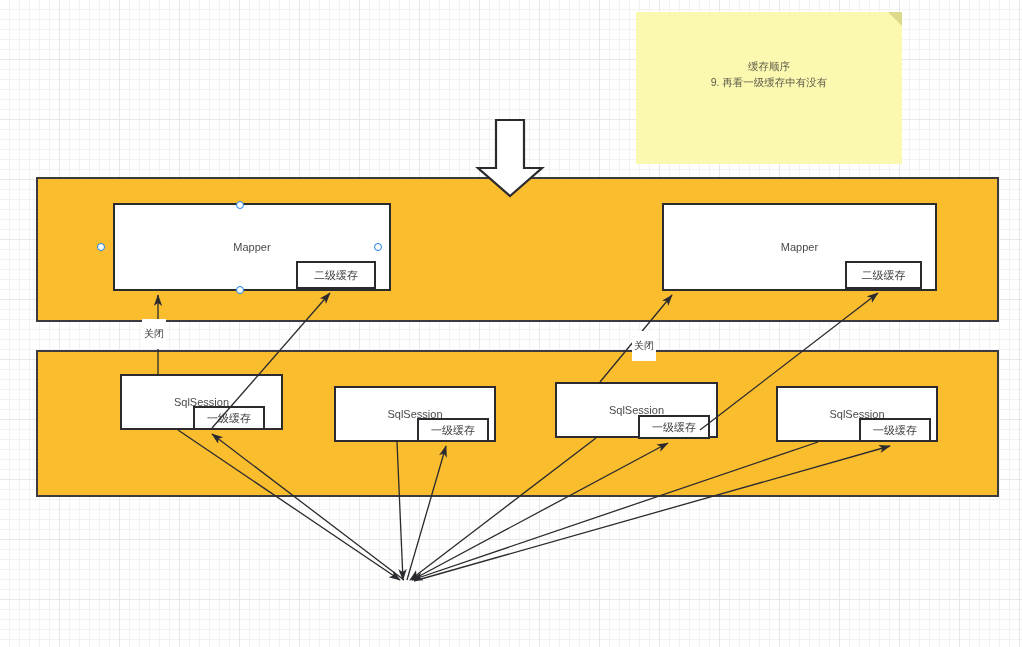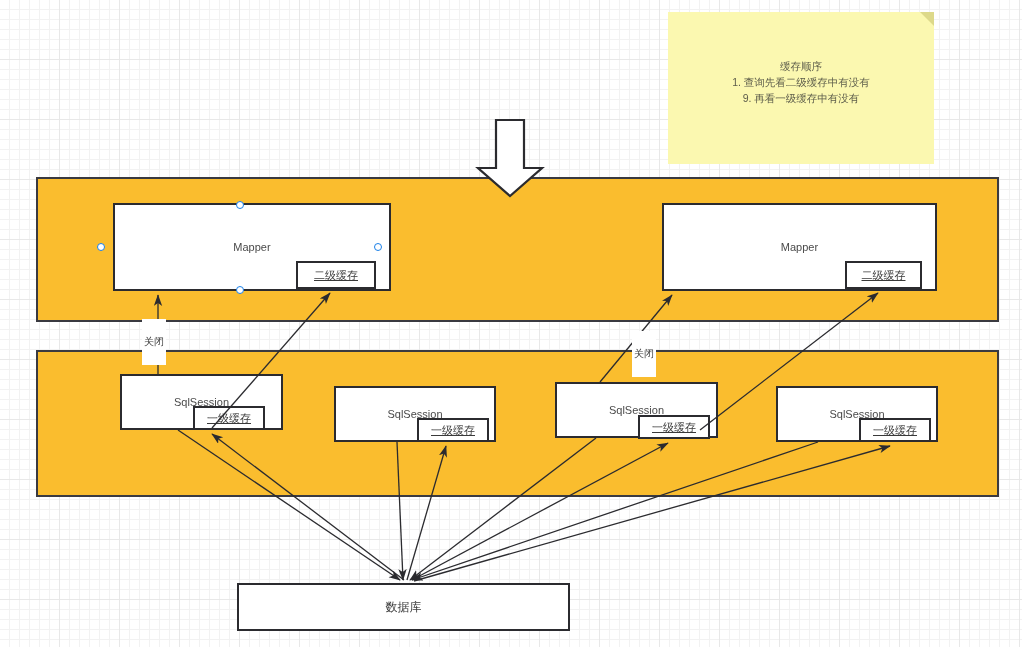--- a/index.html
+++ b/index.html
@@ -46,21 +46,20 @@
   .cachebox {
     position: absolute;
     background: #ffffff;
     border: 2px solid #2b2b2f;
     box-sizing: border-box;
     display: flex;
     align-items: center;
     justify-content: center;
     font-size: 11px;
     color: #3a3a3a;
-    text-decoration: underline;
   }
   .dbnode {
     position: absolute;
     background: #ffffff;
     border: 2px solid #2b2b2f;
     box-sizing: border-box;
     display: flex;
     align-items: center;
     justify-content: center;
     font-size: 12px;
@@ -85,21 +84,21 @@
     height: 0;
     border-left: 14px solid transparent;
     border-top: 14px solid #ddd98a;
   }
   .sticky-line { display: block; white-space: nowrap; }
   .edge-label {
     position: absolute;
     background: #ffffff;
     font-size: 10px;
     color: #3a3a3a;
-    padding: 16px 2px;
+    padding: 8px 2px;
     white-space: nowrap;
   }
   .handle {
     position: absolute;
     width: 8px;
     height: 8px;
     border-radius: 50%;
     background: #ffffff;
     border: 1.6px solid #1a7fe8;
     box-sizing: border-box;
@@ -110,24 +109,23 @@
     width: 1022px;
     height: 647px;
     pointer-events: none;
   }
 </style>
 </head>
 <body>
 
 <div id="canvas">
 
-  <div class="sticky" style="left:668px; top:12px; width:266px; height:152px;">
+  <div class="sticky" style="left:636px; top:12px; width:266px; height:152px;">
     <span class="fold"></span>
     <span class="sticky-line">缓存顺序</span>
-    <span class="sticky-line">1. 查询先看二级缓存中有没有</span>
     <span class="sticky-line">9. 再看一级缓存中有没有</span>
   </div>
 
   <div class="band" style="left:36px; top:177px; width:963px; height:145px;"></div>
   <div class="band" style="left:36px; top:350px; width:963px; height:147px;"></div>
 
   <svg class="overlay" viewBox="0 0 1022 647">
     <polygon points="496,120 524,120 524,168 542,168 510,196 478,168 496,168" fill="#ffffff" stroke="#2b2b2f" stroke-width="2.2" stroke-linejoin="miter"></polygon>
   </svg>
 
@@ -171,23 +169,20 @@
     <span>一级缓存</span>
   </div>
 
   <div class="node" style="left:764px; top:386px; width:162px; height:56px;">
     <span class="label">SqlSession</span>
   </div>
   <div class="cachebox" style="left:859px; top:418px; width:72px; height:24px;">
     <span>一级缓存</span>
   </div>
 
-  <div class="dbnode" style="left:237px; top:583px; width:333px; height:48px;">
-    <span>数据库</span>
-  </div>
 
   <svg class="overlay" viewBox="0 0 1022 647">
     <defs>
       <marker id="arrowhead" markerWidth="9" markerHeight="9" refX="8.4" refY="3.2" orient="auto" markerUnits="strokeWidth">
         <path d="M0,0 L9,3.2 L0,6.4 L2.3,3.2 z" fill="#2b2b2f"></path>
       </marker>
     </defs>
 
     <line x1="158" y1="374" x2="158" y2="295" stroke="#2b2b2f" stroke-width="1.3" marker-end="url(#arrowhead)"></line>
 

